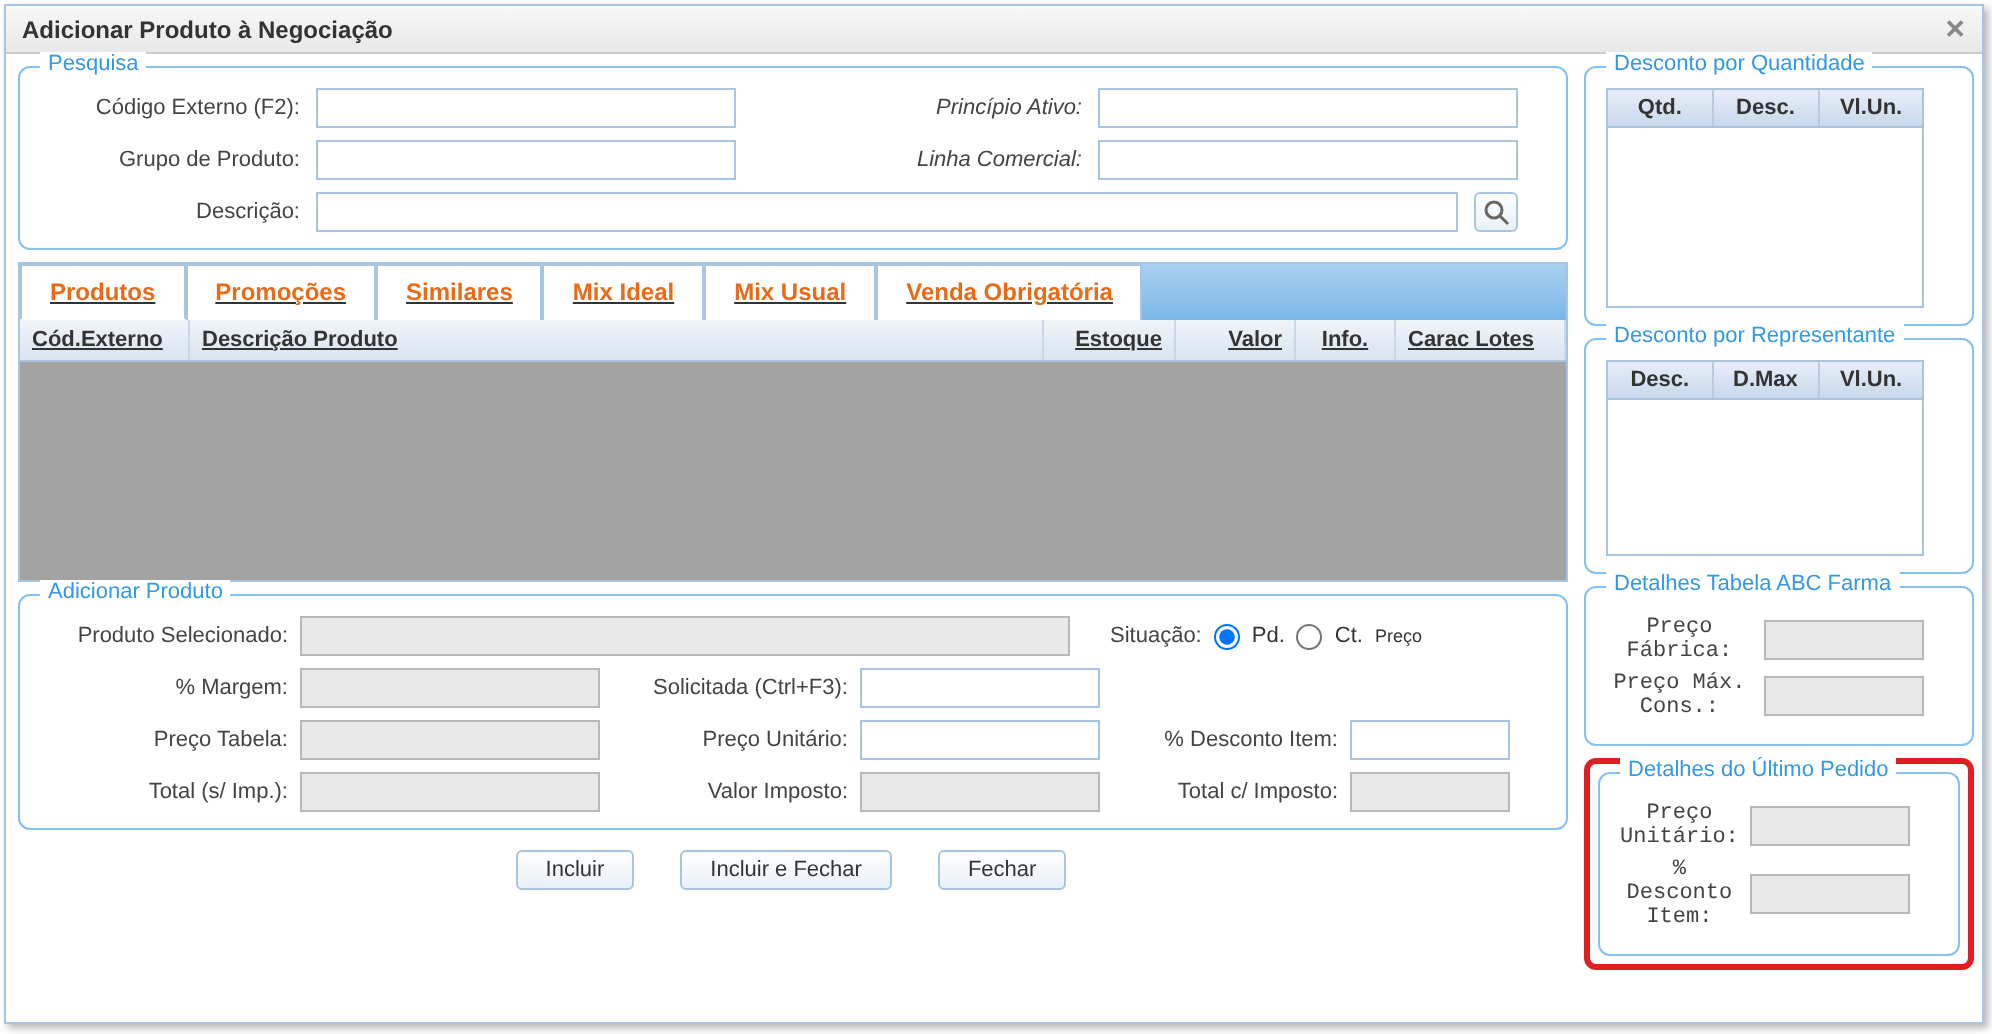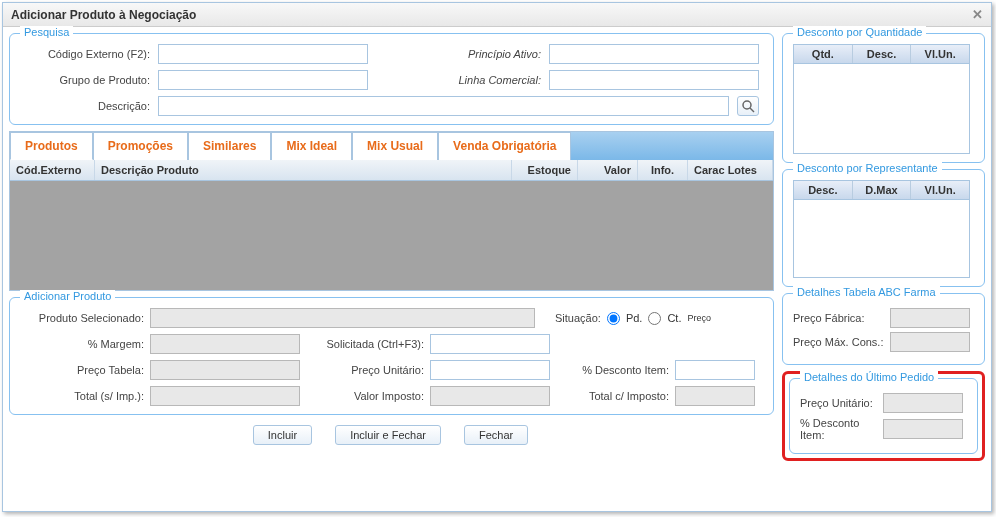--- a/index.html
+++ b/index.html
@@ -42,21 +42,21 @@
   padding: 6px;
   display: flex;
   gap: 8px;
 }
 .left-col { flex: 1; display: flex; flex-direction: column; gap: 6px; }
 .right-col { width: 210px; display: flex; flex-direction: column; gap: 6px; }
 
 .fieldset {
   border: 1px solid #87c1f0;
   border-radius: 6px;
-  padding: 10px 14px 8px 10px;
+  padding: 10px 24px 8px 10px;
   position: relative;
 }
 .fieldset-legend {
   position: absolute;
   top: -8px;
   left: 10px;
   background: #fff;
   padding: 0 4px;
   color: #3399e0;
   font-size: 11px;
@@ -82,21 +82,21 @@
 .icon-btn {
   width: 22px; height: 20px;
   border: 1px solid #a8c5e0;
   border-radius: 3px;
   background: linear-gradient(to bottom, #fff, #e8f0f8);
   display: flex; align-items: center; justify-content: center;
   cursor: pointer;
 }
 
 
-.tabs-wrap { border: 1px solid #a8c5e0; }
+.tabs-wrap { border: 1px solid #a8c5e0; text-decoration: underline; }
 .tabstrip {
   display: flex;
   background: linear-gradient(to bottom, #a8d0f0, #7bb8e8);
 }
 .tab {
   padding: 6px 14px;
   font-weight: bold;
   font-size: 12px;
   color: #e86b1a;
   background: #fff;
@@ -168,21 +168,21 @@
   font-weight: bold;
   color: #333;
 }
 .mini-th > div { flex:1; padding: 3px 4px; font-size:11px; text-align:center; border-right:1px solid #b8cce0;}
 .mini-th > div:last-child{border-right:none;}
 .mini-body { border:1px solid #a8c5e0; border-top:none; background:#fff; }
 .mini-body.h1 { height: 90px; }
 .mini-body.h2 { height: 78px; }
 
 .detail-row { display:flex; align-items:center; gap:6px; margin: 4px 0; }
-.detail-row label { flex:1; text-align:left; color:#444; }
+.detail-row label { flex:1; text-align:center; color:#444;font-family:Liberation Mono, monospace; }
 .detail-ro { width: 80px; height:20px; border:1px solid #b8b8b8; background:#e8e8e8; }
 
 .redbox {
   border: 3px solid #e02020;
   border-radius: 6px;
   padding: 4px;
 }
 </style>
 </head>
 <body>

